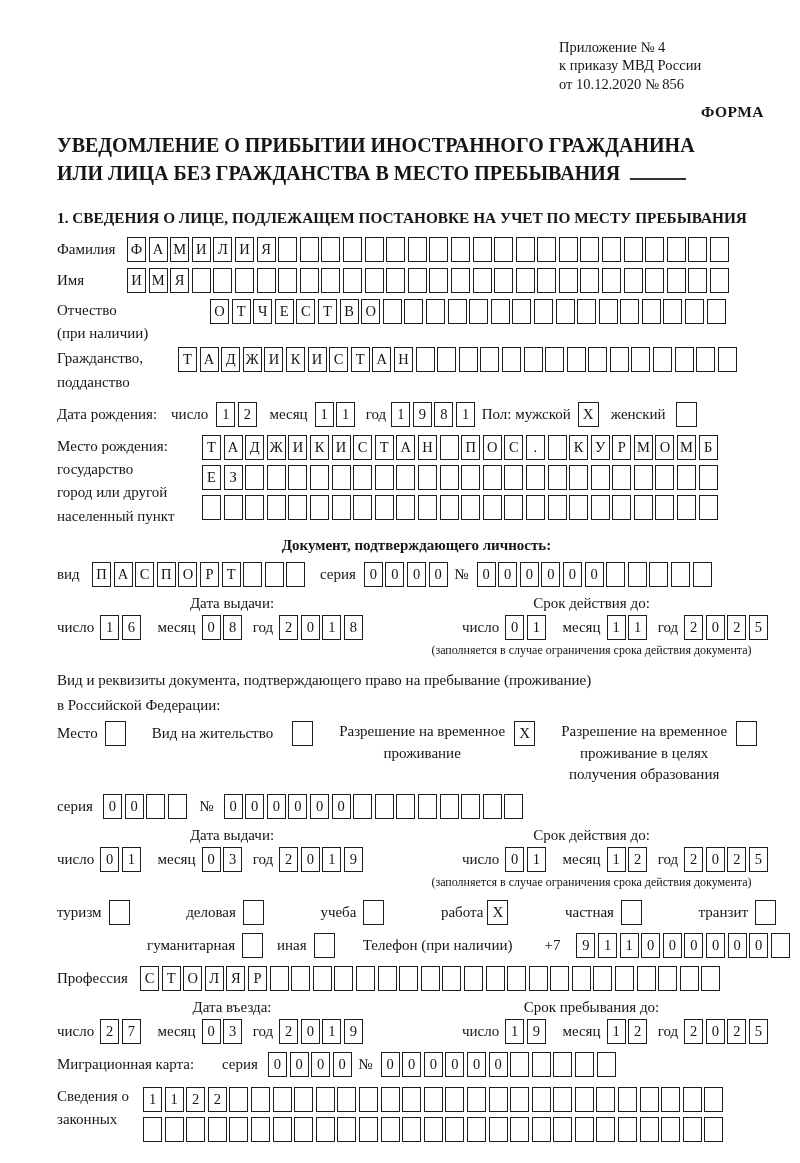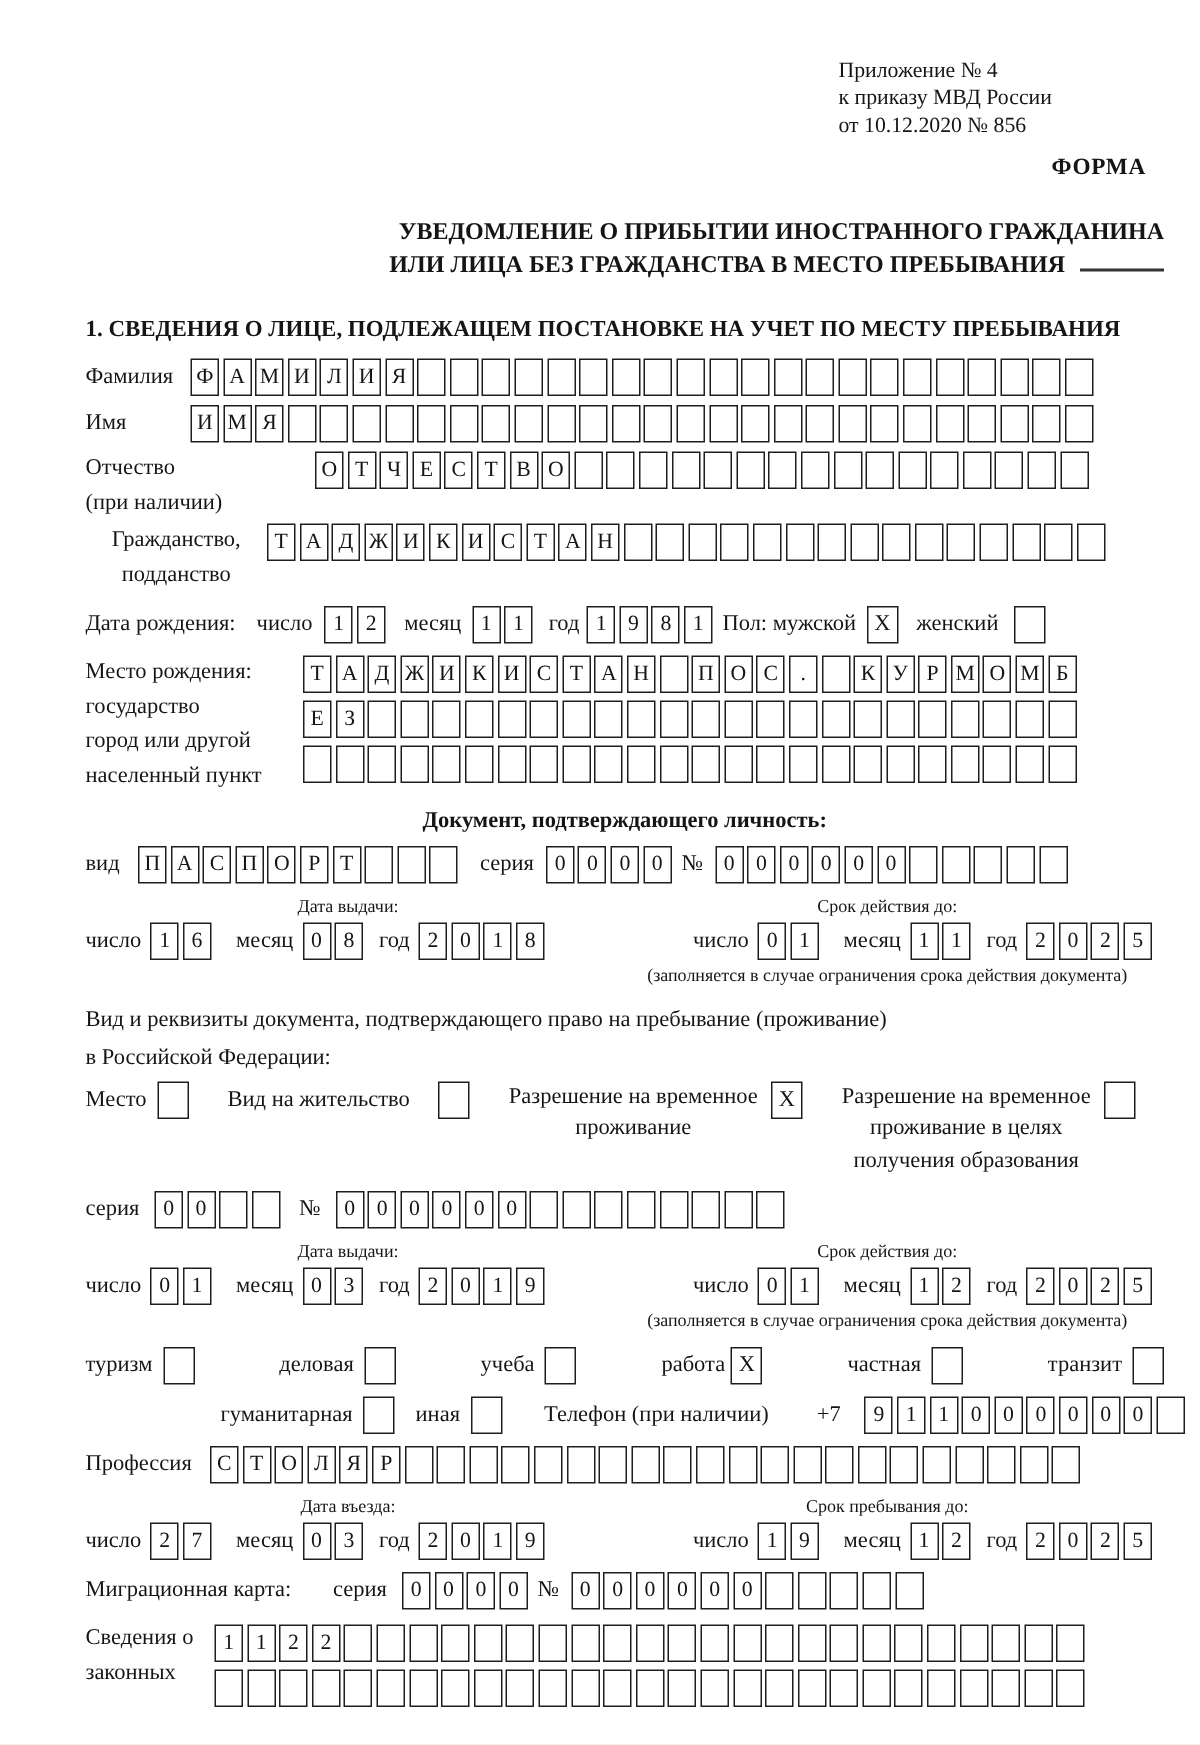--- a/index.html
+++ b/index.html
@@ -6,21 +6,21 @@
   html,body { background:#e8e8e8; }
   .page {
     width:800px; height:1163px; background:#ffffff; color:#151515;
     font-family:"Liberation Serif","DejaVu Serif",serif;
     padding:38px 24px 0 57px; position:relative; overflow:hidden;
     margin:0 auto;
   }
   .appendix { width:205px; margin-left:auto; margin-right:12px; font-size:14.5px; line-height:1.26; }
   .amendment { font-size:13.5px; line-height:1.22; margin-top:4px; }
   .forma { text-align:right; padding-right:12px; font-weight:bold; font-size:15.5px; margin-top:10px; letter-spacing:.5px; }
-  .title { text-align:right; font-weight:bold; font-size:16px; line-height:1.4; margin-top:23px; }
+  .title { text-align:left; font-weight:bold; font-size:20px; line-height:1.4; margin-top:10px; }
   .blank-line { display:inline-block; width:56px; border-bottom:2px solid #333; height:14px; margin-left:10px; }
   .sec-heading { font-weight:bold; font-size:15.3px; margin-top:22px; }
 
   .row { display:flex; align-items:center; margin-top:6px; }
   .row-top { align-items:flex-start; }
   .lbl { font-size:15px; white-space:nowrap; }
   .lbl-block { font-size:15px; line-height:1.55; }
 
   .cells { display:inline-flex; flex-wrap:nowrap; }
   .cell {
@@ -29,32 +29,32 @@
     font-size:14.5px; flex:0 0 auto; background:#fff;
   }
   .cbx {
     width:21px; height:25px; border:1.6px solid #1e1e1e;
     display:inline-flex; align-items:center; justify-content:center;
     font-size:15px; flex:0 0 auto; background:#fff;
   }
 
   .w70 { width:70px; flex:0 0 70px; }
   .w153 { width:153px; flex:0 0 153px; }
-  .w121 { width:121px; flex:0 0 121px;text-align:center; }
+  .w121 { width:121px; flex:0 0 121px; }
   .w145 { width:145px; flex:0 0 145px; }
   .w83 { width:83px; flex:0 0 83px; }
   .w86 { width:86px; flex:0 0 86px; }
 
   .dg { display:flex; align-items:center; }
   .dg .lbl { margin-right:6px; }
   .dg .gap { margin-left:14px; }
   .datepair { display:flex; margin-top:8px; }
   .dp-left { width:350px; flex:0 0 350px; }
   .dp-right { flex:1; }
-  .dp-head { text-align:center; font-size:12px; margin-bottom:3px; }
+  .dp-head { text-align:center; font-size:15px; margin-bottom:3px; }
   .dp-note { text-align:center; font-size:12px; margin-top:3px; }
 
   .center-bold { text-align:center; font-weight:bold; font-size:15px; margin-top:9px; }
   .stack { display:flex; flex-direction:column; row-gap:5px; }
 
   .opt { display:inline-flex; align-items:center; gap:7px; }
   .opt-col { display:inline-flex; align-items:flex-start; gap:9px; }
   .opt-lines { text-align:center; font-size:15px; line-height:1.45; }
 
   .purpose-row { display:flex; align-items:center; justify-content:space-between; margin-top:10px; }

